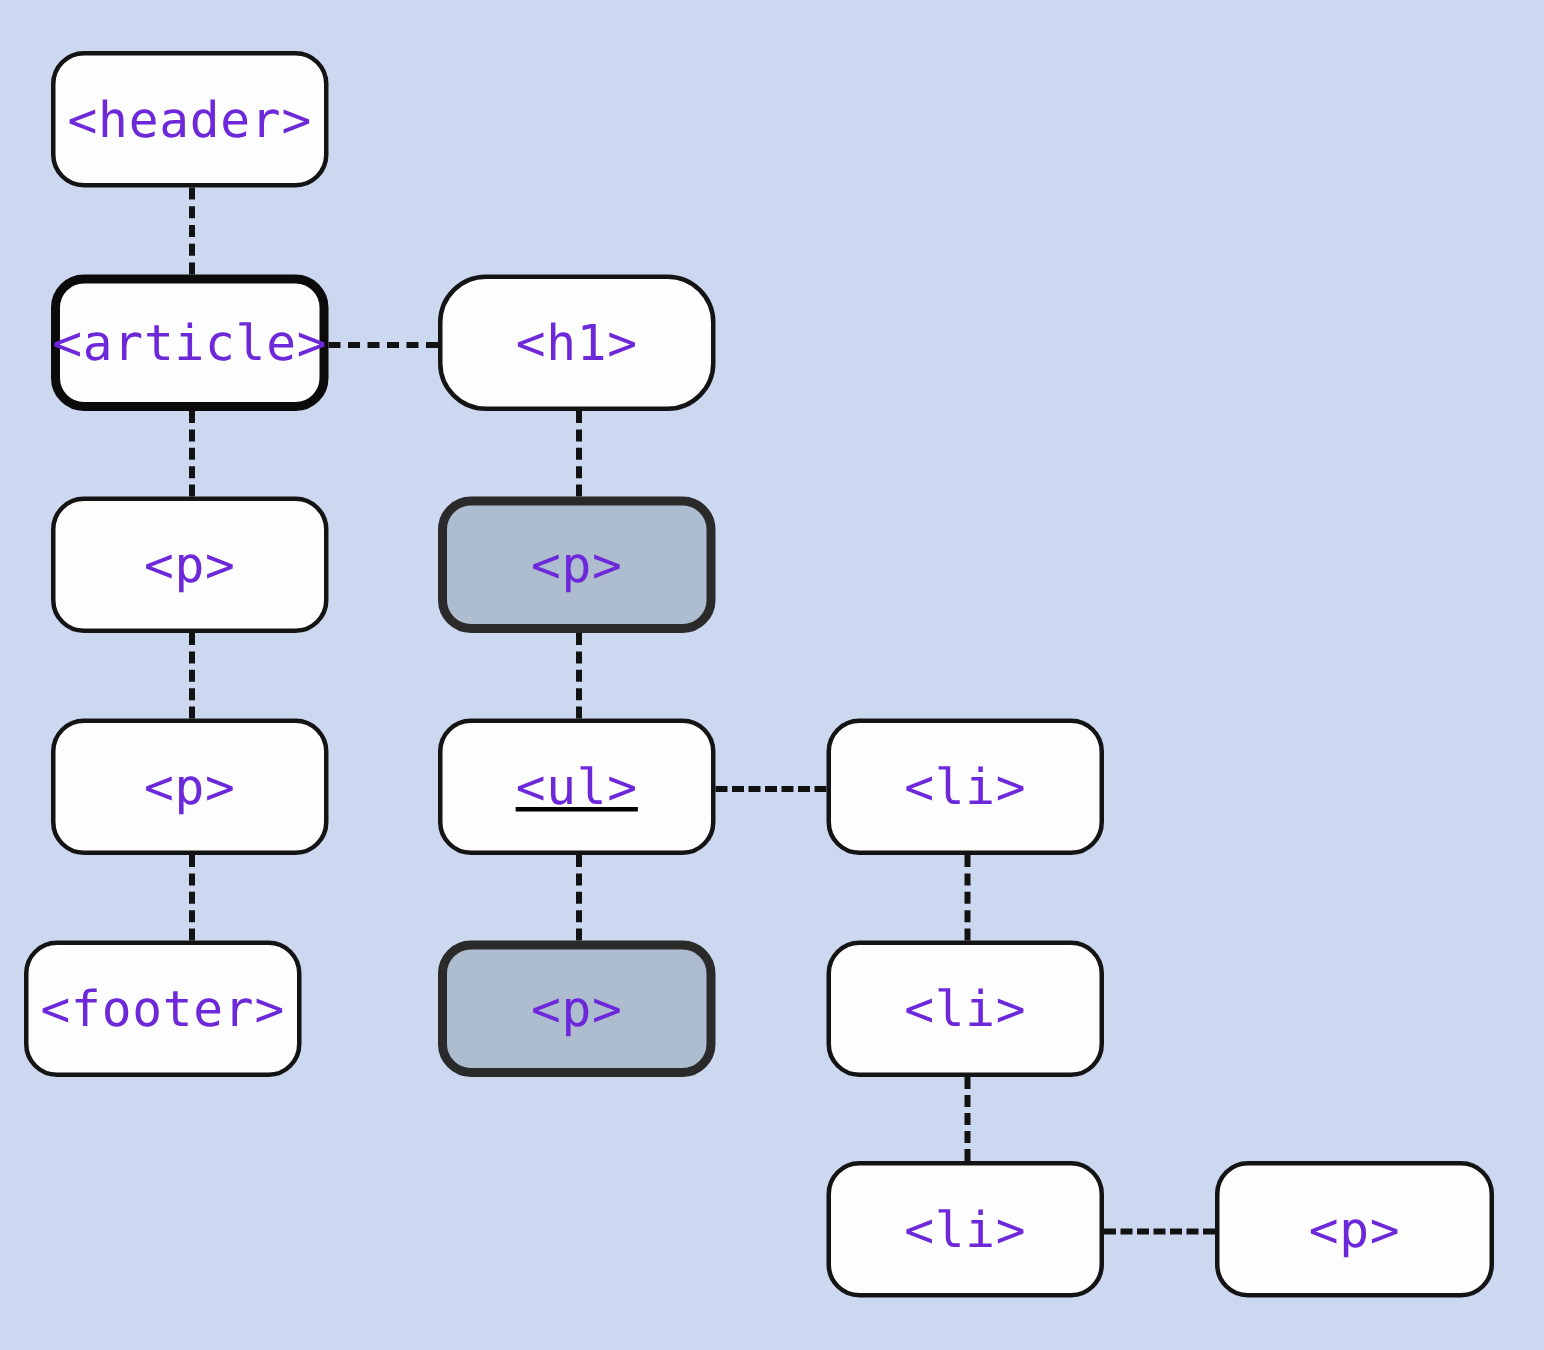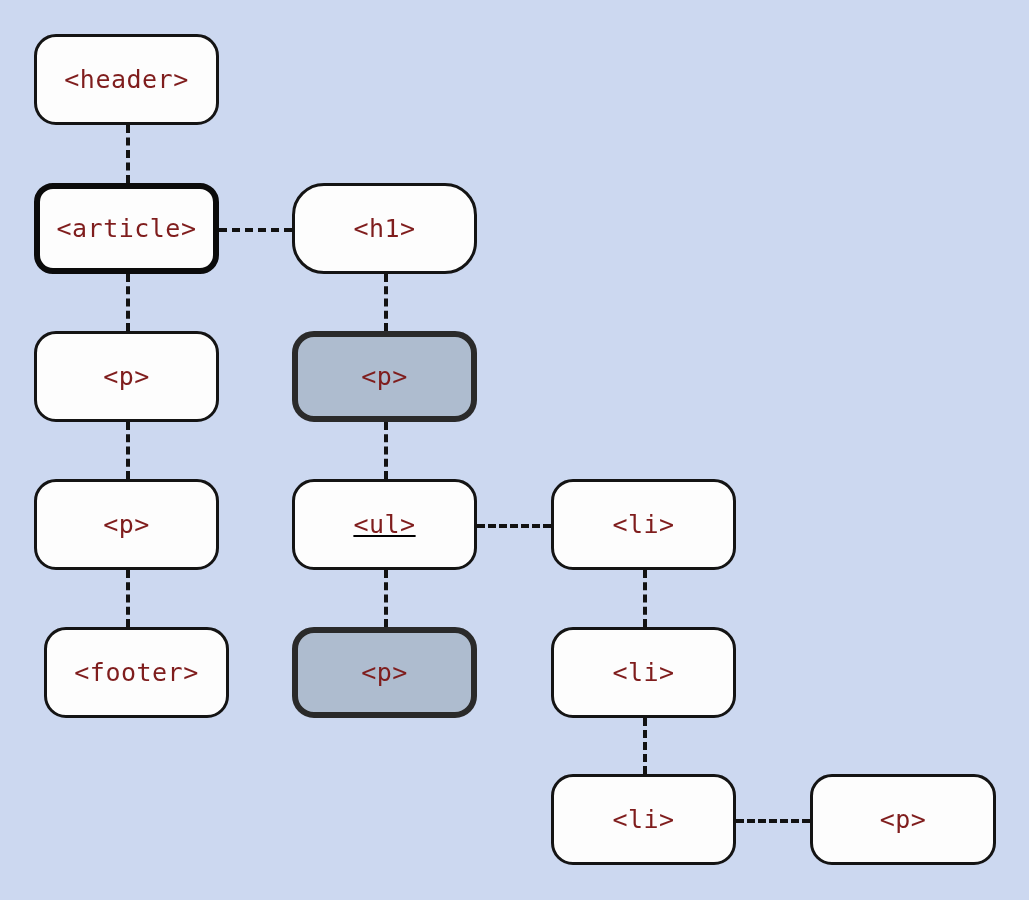--- a/index.html
+++ b/index.html
@@ -38,30 +38,29 @@
     display: flex;
     align-items: center;
     justify-content: center;
     background: #fdfdfd;
     border: 3px solid #141414;
     border-radius: 22px;
     z-index: 2;
   }
   .node .node-label {
     font-family: "DejaVu Sans Mono", "Liberation Mono", monospace;
-    font-size: 25px;
+    font-size: 33px;
     letter-spacing: 0.5px;
-    color: #7f1d1d;
+    color: #6d28d9;
     white-space: nowrap;
     line-height: 1;
   }
   .node.thick {
     border-width: 6px;
     border-color: #0b0b0b;
-    border-radius: 19px;
   }
   .node.highlight {
     background: #aebccf;
     border-width: 6px;
     border-color: #2a2a2a;
   }
 </style>
 </head>
 <body>
 
@@ -86,21 +85,21 @@
       </div>
       <div class="node thick" style="left: 34px; top: 183px; width: 185px; height: 91px;">
         <span class="node-label">&lt;article&gt;</span>
       </div>
       <div class="node" style="left: 34px; top: 331px; width: 185px; height: 91px;">
         <span class="node-label">&lt;p&gt;</span>
       </div>
       <div class="node" style="left: 34px; top: 479px; width: 185px; height: 91px;">
         <span class="node-label">&lt;p&gt;</span>
       </div>
-      <div class="node" style="left: 44px; top: 627px; width: 185px; height: 91px;">
+      <div class="node" style="left: 16px; top: 627px; width: 185px; height: 91px;">
         <span class="node-label">&lt;footer&gt;</span>
       </div>
       <div class="node" style="left: 292px; top: 183px; width: 185px; height: 91px; border-radius: 32px;">
         <span class="node-label">&lt;h1&gt;</span>
       </div>
       <div class="node highlight" style="left: 292px; top: 331px; width: 185px; height: 91px;">
         <span class="node-label">&lt;p&gt;</span>
       </div>
       <div class="node" style="left: 292px; top: 479px; width: 185px; height: 91px; text-decoration: underline;">
         <span class="node-label">&lt;ul&gt;</span>

